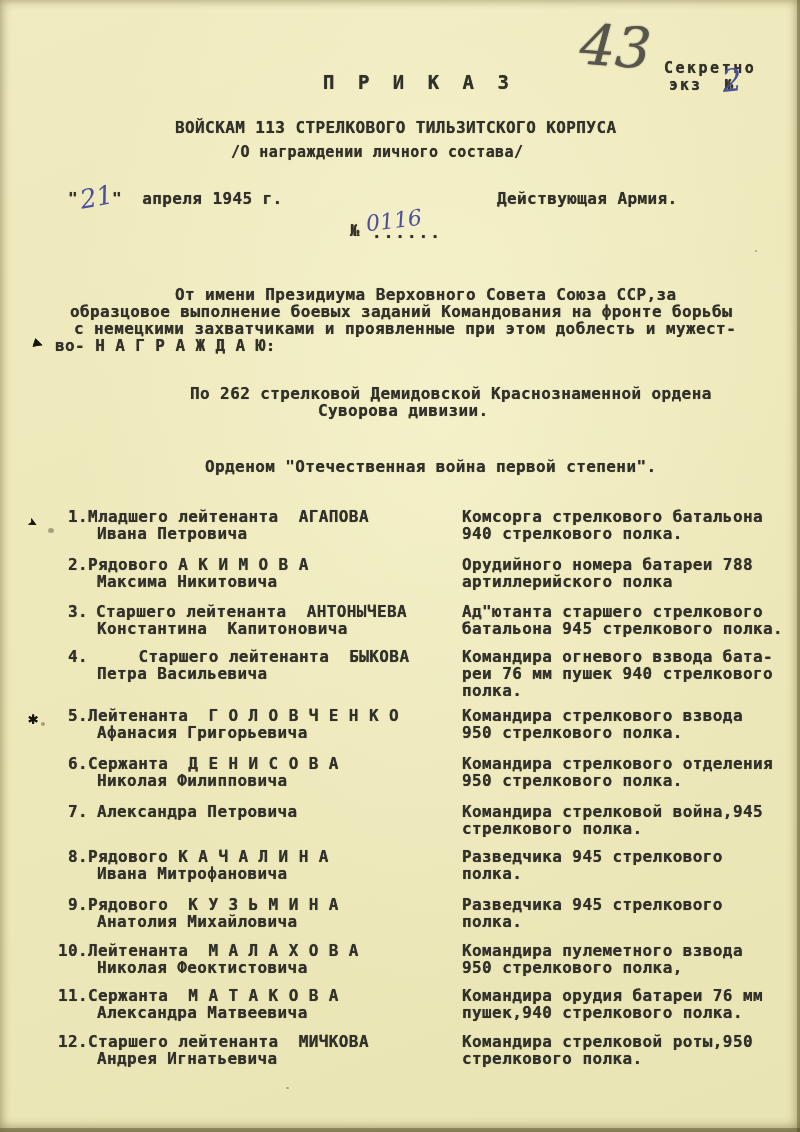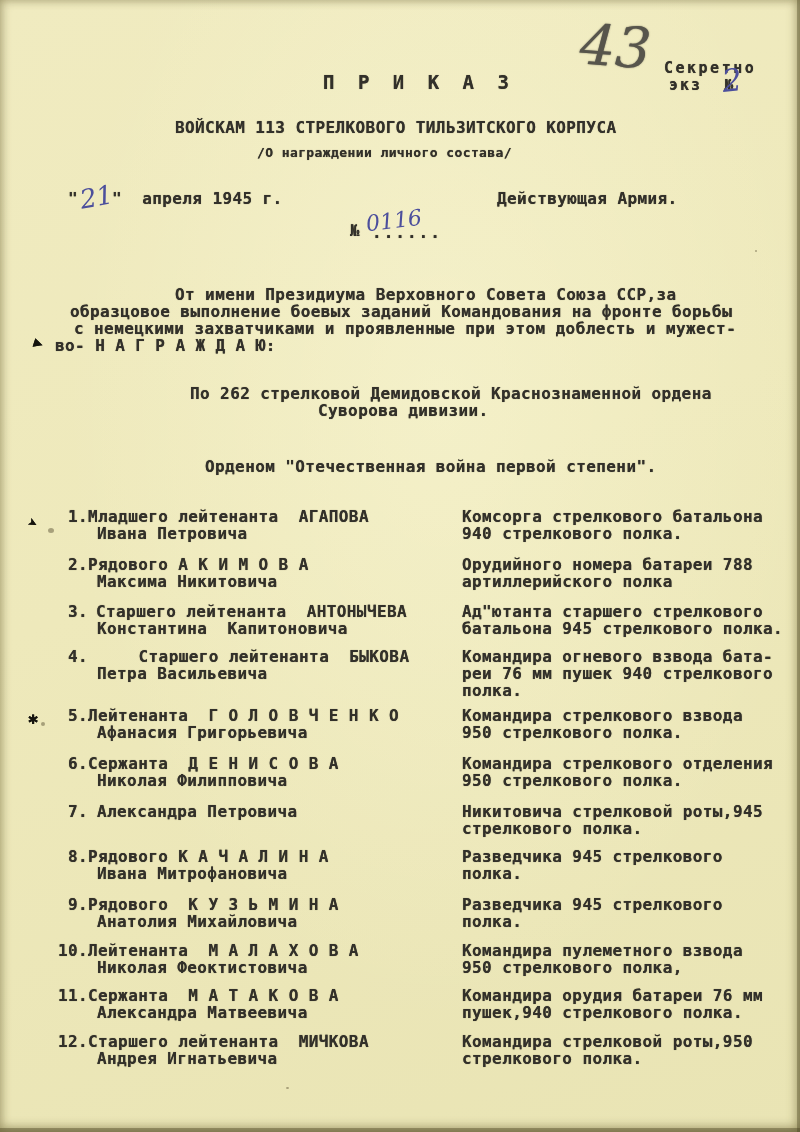--- a/index.html
+++ b/index.html
@@ -41,21 +41,21 @@
 
   <div class="hw pencil" style="left:580px;top:14px;font-size:56px;transform:rotate(4deg);">43</div>
 
   <div class="t" style="left:664px;top:60px;letter-spacing:2.5px;font-size:15px;">Секретно</div>
   <div class="t" style="left:669px;top:77px;letter-spacing:2px;font-size:15px;">экз  №</div>
   <div class="hw" style="left:722px;top:62px;font-size:31px;transform:rotate(-6deg);">2</div>
 
   <div class="t" style="left:323px;top:74px;font-size:19px;letter-spacing:6px;">П Р И К А З</div>
 
   <div class="t" style="left:167px;top:119px;font-size:16px;margin-left:8px;">ВОЙСКАМ 113 СТРЕЛКОВОГО ТИЛЬЗИТСКОГО КОРПУСА</div>
-  <div class="t" style="left:257px;top:144px;font-size:13px;">/О награждении личного состава/</div>
+  <div class="t" style="left:231px;top:144px;font-size:15px;">/О награждении личного состава/</div>
 
   <div class="t" style="left:68px;top:190px;"><span>"</span><span style="display:inline-block;width:34px;"></span><span>"</span><span>  апреля 1945 г.</span></div>
   <div class="hw" style="left:80px;top:182px;font-size:26px;transform:rotate(-10deg);">21</div>
   <div class="t" style="left:497px;top:190px;">Действующая Армия.</div>
 
   <div class="t" style="left:350px;top:222px;">№</div>
   <div class="t" style="left:372px;top:224px;letter-spacing:2px;">......</div>
   <div class="hw" style="left:366px;top:208px;font-size:22px;transform:rotate(-7deg);">0116</div>
 
   <div class="t" style="left:175px;top:286px;">От имени Президиума Верховного Совета Союза ССР,за</div>
@@ -143,21 +143,21 @@
       <div class="t" style="position:static;">950 стрелкового полка.</div>
       </div>
   </div>
 
   <div class="row" style="top:803px;">
     <div class="t num">7.</div>
     <div class="lcol">
       <div class="t l2" style="position:static;">Александра Петровича</div>
       </div>
     <div class="rcol">
-        <div class="t" style="position:static;">Никитовича стрелковой роты,945</div>
+        <div class="t" style="position:static;">Командира стрелковой война,945</div>
       <div class="t" style="position:static;">стрелкового полка.</div>
       </div>
   </div>
 
   <div class="row" style="top:848px;">
     <div class="t num">8.</div>
     <div class="lcol">
         <div class="t" style="position:static;">Рядового К А Ч А Л И Н А</div>
       <div class="t l2" style="position:static;">Ивана Митрофановича</div>
       </div>

